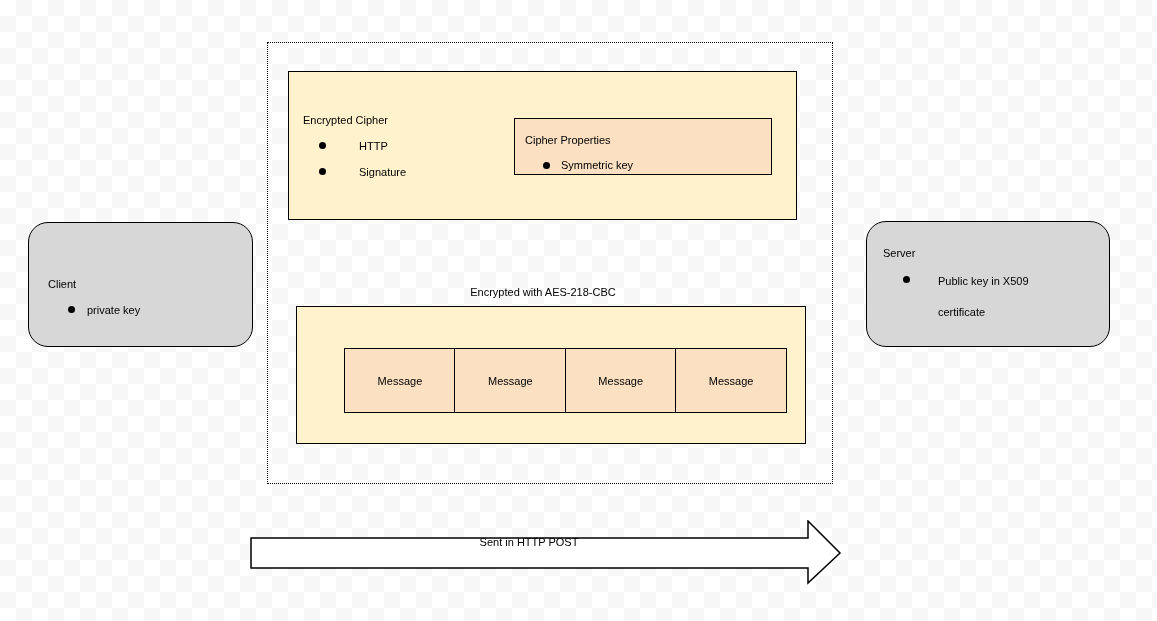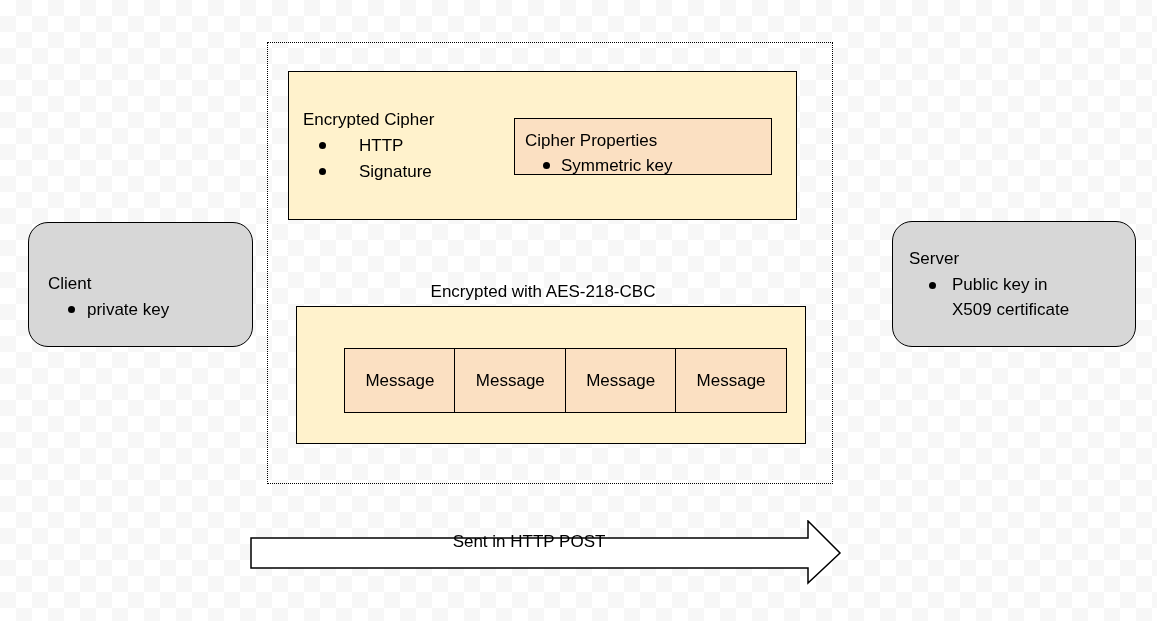--- a/index.html
+++ b/index.html
@@ -1,18 +1,18 @@
 <!DOCTYPE html>
 <html><head>
 <meta charset="utf-8">
 <style>
   html,body{margin:0;padding:0;}
   .stage{
     position:relative;width:1157px;height:621px;overflow:hidden;
-    font-family:"Liberation Sans",sans-serif;font-size:17px;color:#000;
+    font-family:"Liberation Sans",sans-serif;font-size:11px;color:#000;
     background-color:#ffffff;
     background-image:
       linear-gradient(45deg,#f7f7f7 25%,transparent 25%,transparent 75%,#f7f7f7 75%,#f7f7f7),
       linear-gradient(45deg,#f7f7f7 25%,transparent 25%,transparent 75%,#f7f7f7 75%,#f7f7f7);
     background-size:32px 32px;
     background-position:0 0,16px 16px;
   }
   .abs{position:absolute;box-sizing:border-box;}
   .shape{border:1.5px solid #000;}
   .col-center{display:flex;flex-direction:column;justify-content:center;}
@@ -46,25 +46,25 @@
     display:flex;align-items:center;justify-content:center;white-space:nowrap;
   }
   .message-cell + .message-cell{margin-left:-1.5px;}
 
   
   .endpoint{background:#d7d7d7;border-radius:20px;}
   .client-box{left:28px;top:222px;width:225px;height:125px;}
   .client-title{padding-left:19px;margin-top:24px;}
   .client-bullet{padding-left:39px;}
   .client-bullet .bullet-text{margin-left:12px;}
-  .server-box{left:892px;top:221px;width:244px;height:126px;}
+  .server-box{left:866px;top:221px;width:244px;height:126px;}
   .server-title{padding-left:16px;}
   .server-bullet{padding-left:36px;align-items:flex-start;}
   .server-bullet .dot{margin-top:10px;}
-  .server-bullet .bullet-text{margin-left:16px;width:118px;white-space:normal;line-height:25px;}
+  .server-bullet .bullet-text{margin-left:28px;width:118px;white-space:normal;line-height:31px;}
 
   
   .arrow-wrap{left:250px;top:520px;width:592px;height:65px;}
   .arrow-label{left:250px;top:522px;width:558px;height:40px;display:flex;align-items:center;justify-content:center;}
 </style>
 </head>
 <body>
 
 <div class="stage">
 

